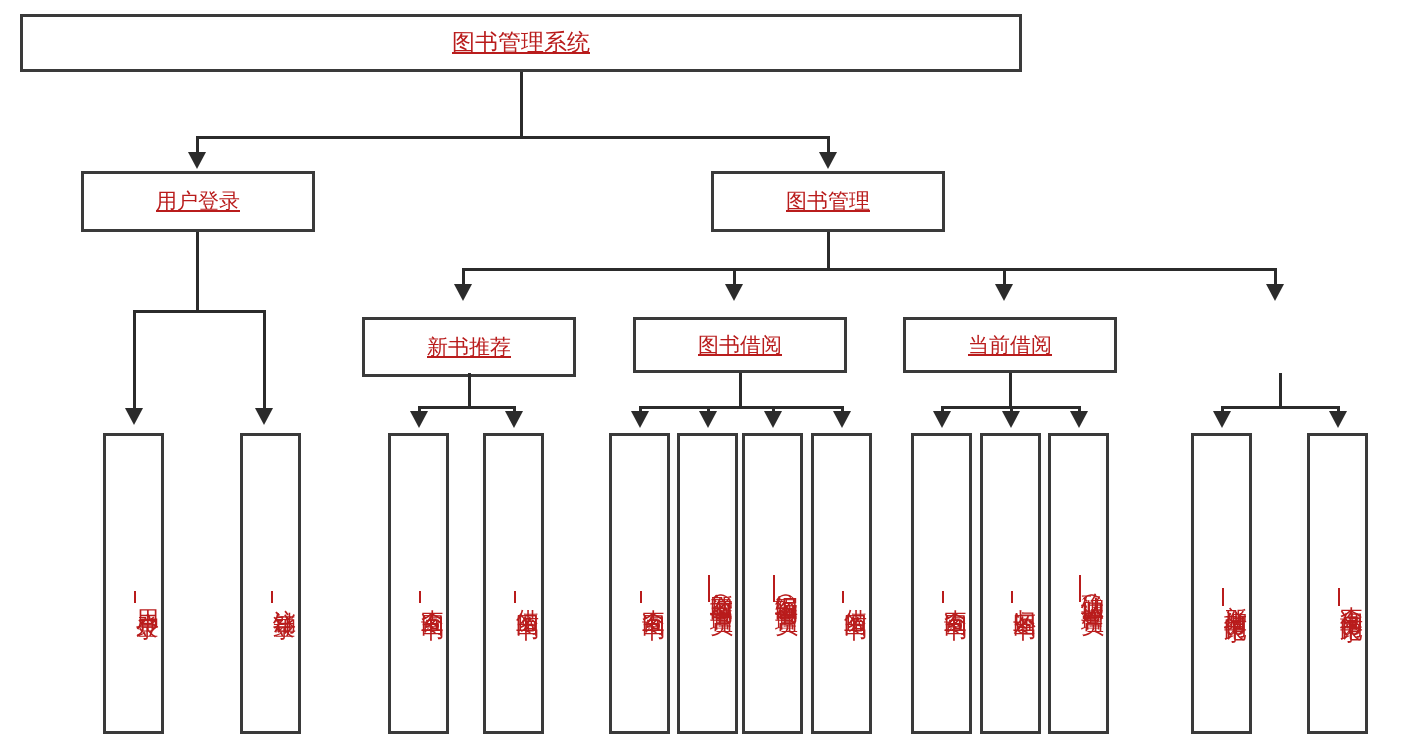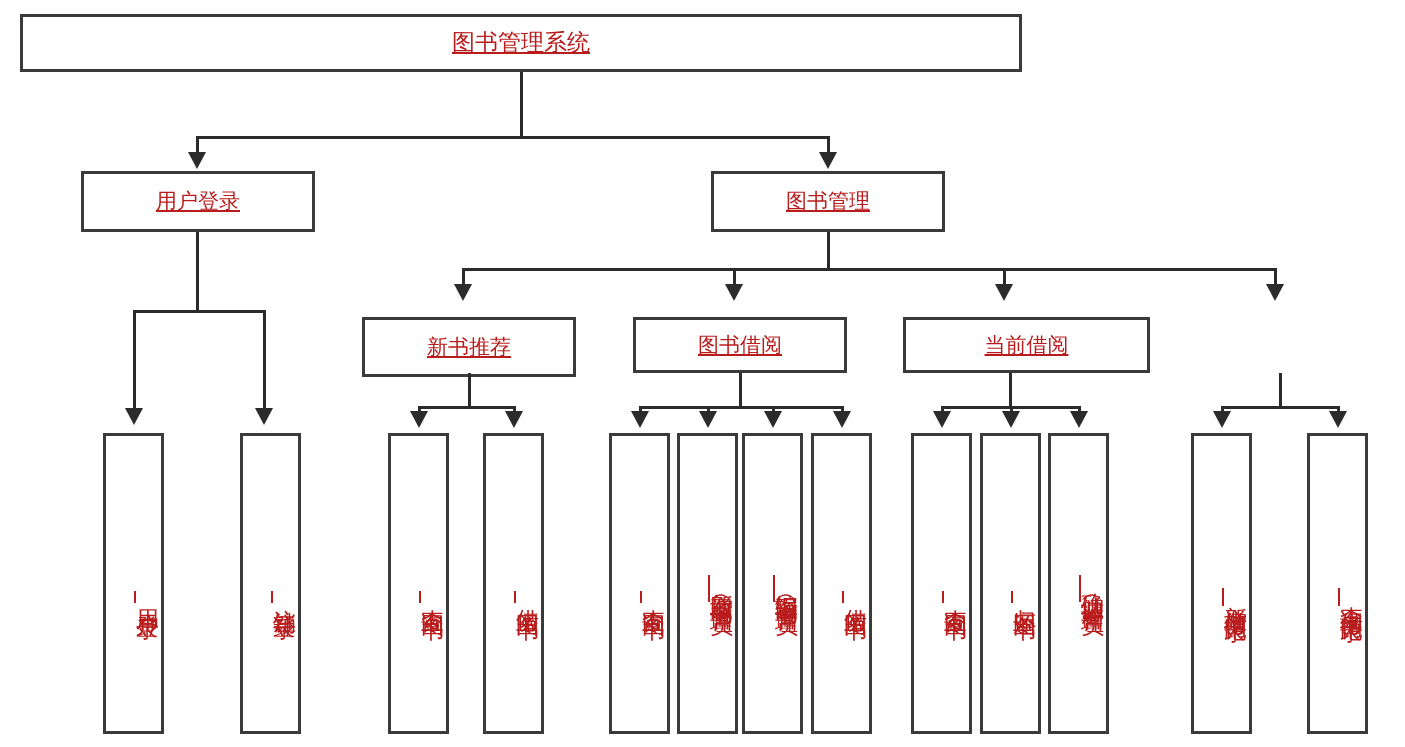--- a/index.html
+++ b/index.html
@@ -121,21 +121,21 @@
   <div class="arrow" style="left:995px;top:284px;"></div>
   <div class="ln v" style="left:1274px;top:268px;height:18px;"></div>
   <div class="arrow" style="left:1266px;top:284px;"></div>
 
   <div class="node lvl2" style="left:362px;top:317px;width:214px;height:60px;">
     <span class="txt">新书推荐</span>
   </div>
   <div class="node lvl2" style="left:633px;top:317px;width:214px;height:56px;">
     <span class="txt">图书借阅</span>
   </div>
-  <div class="node lvl2" style="left:903px;top:317px;width:247px;height:56px;">
+  <div class="node lvl2" style="left:903px;top:317px;width:214px;height:56px;">
     <span class="txt">当前借阅</span>
   </div>
 
   <div class="ln v" style="left:468px;top:373px;height:35px;"></div>
   <div class="ln h" style="left:418px;top:406px;width:98px;"></div>
   <div class="ln v" style="left:418px;top:406px;height:7px;"></div>
   <div class="arrow" style="left:410px;top:411px;"></div>
   <div class="ln v" style="left:513px;top:406px;height:7px;"></div>
   <div class="arrow" style="left:505px;top:411px;"></div>
 

